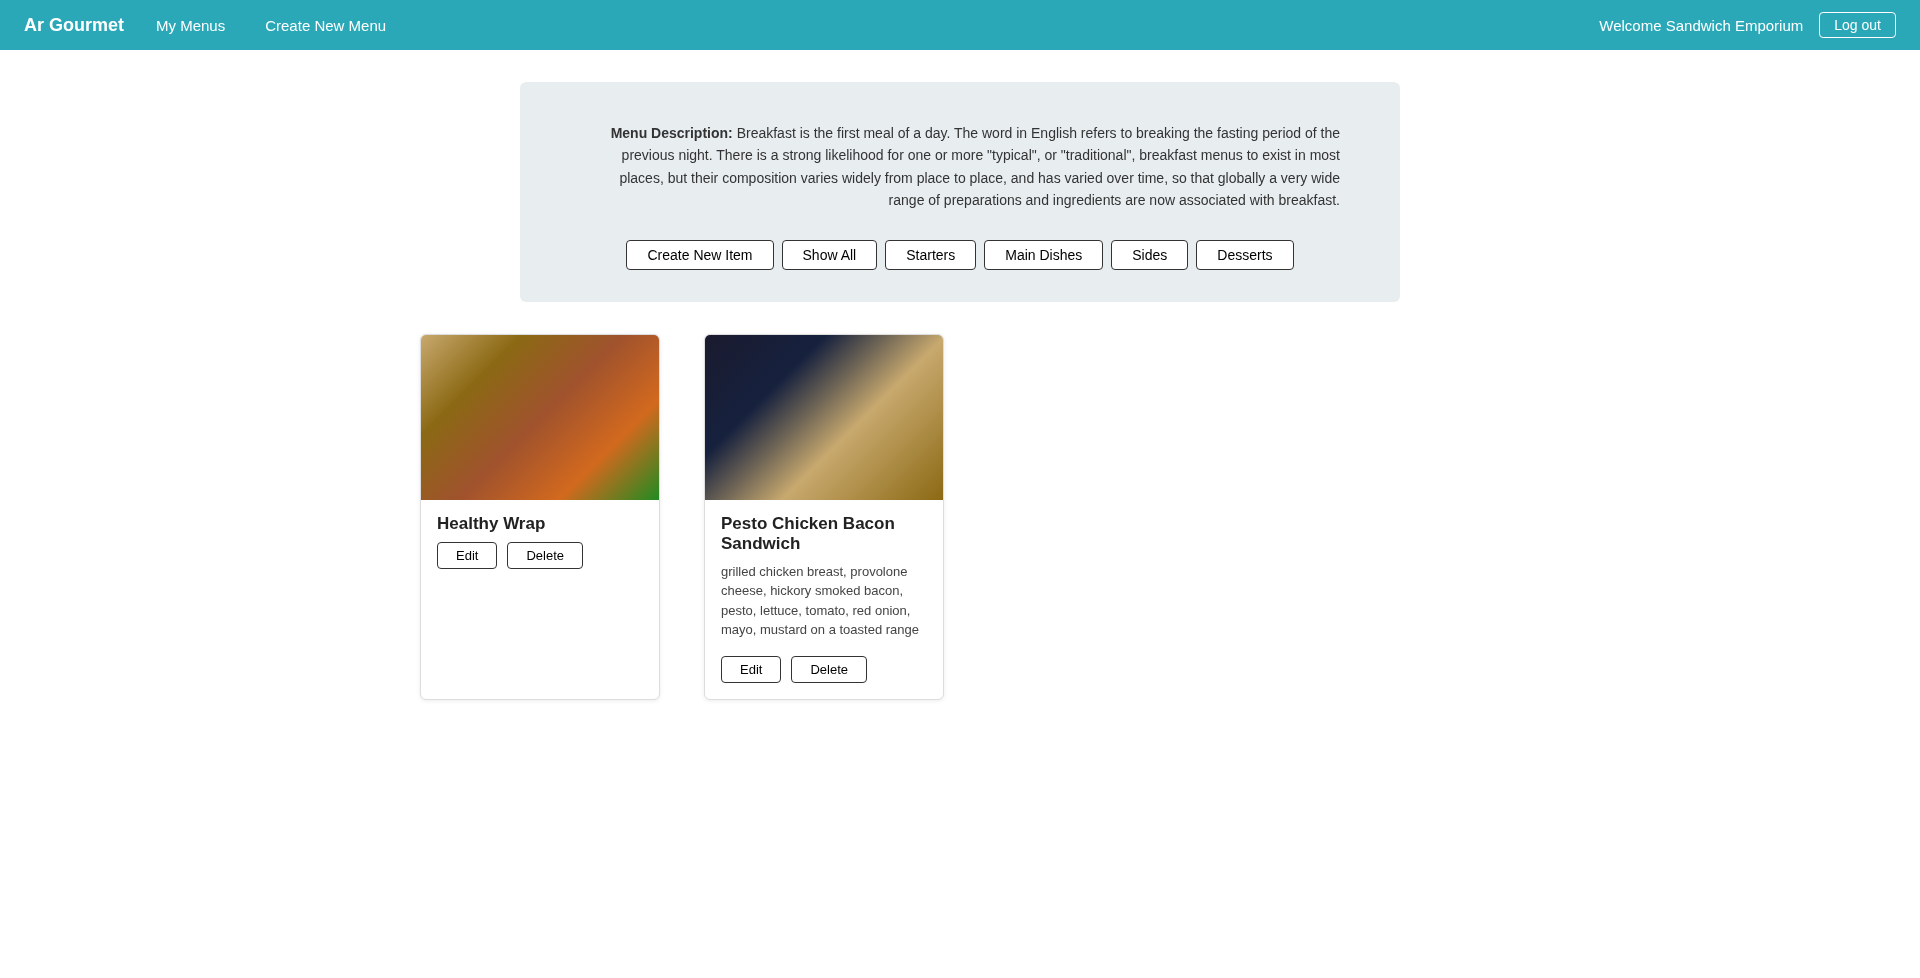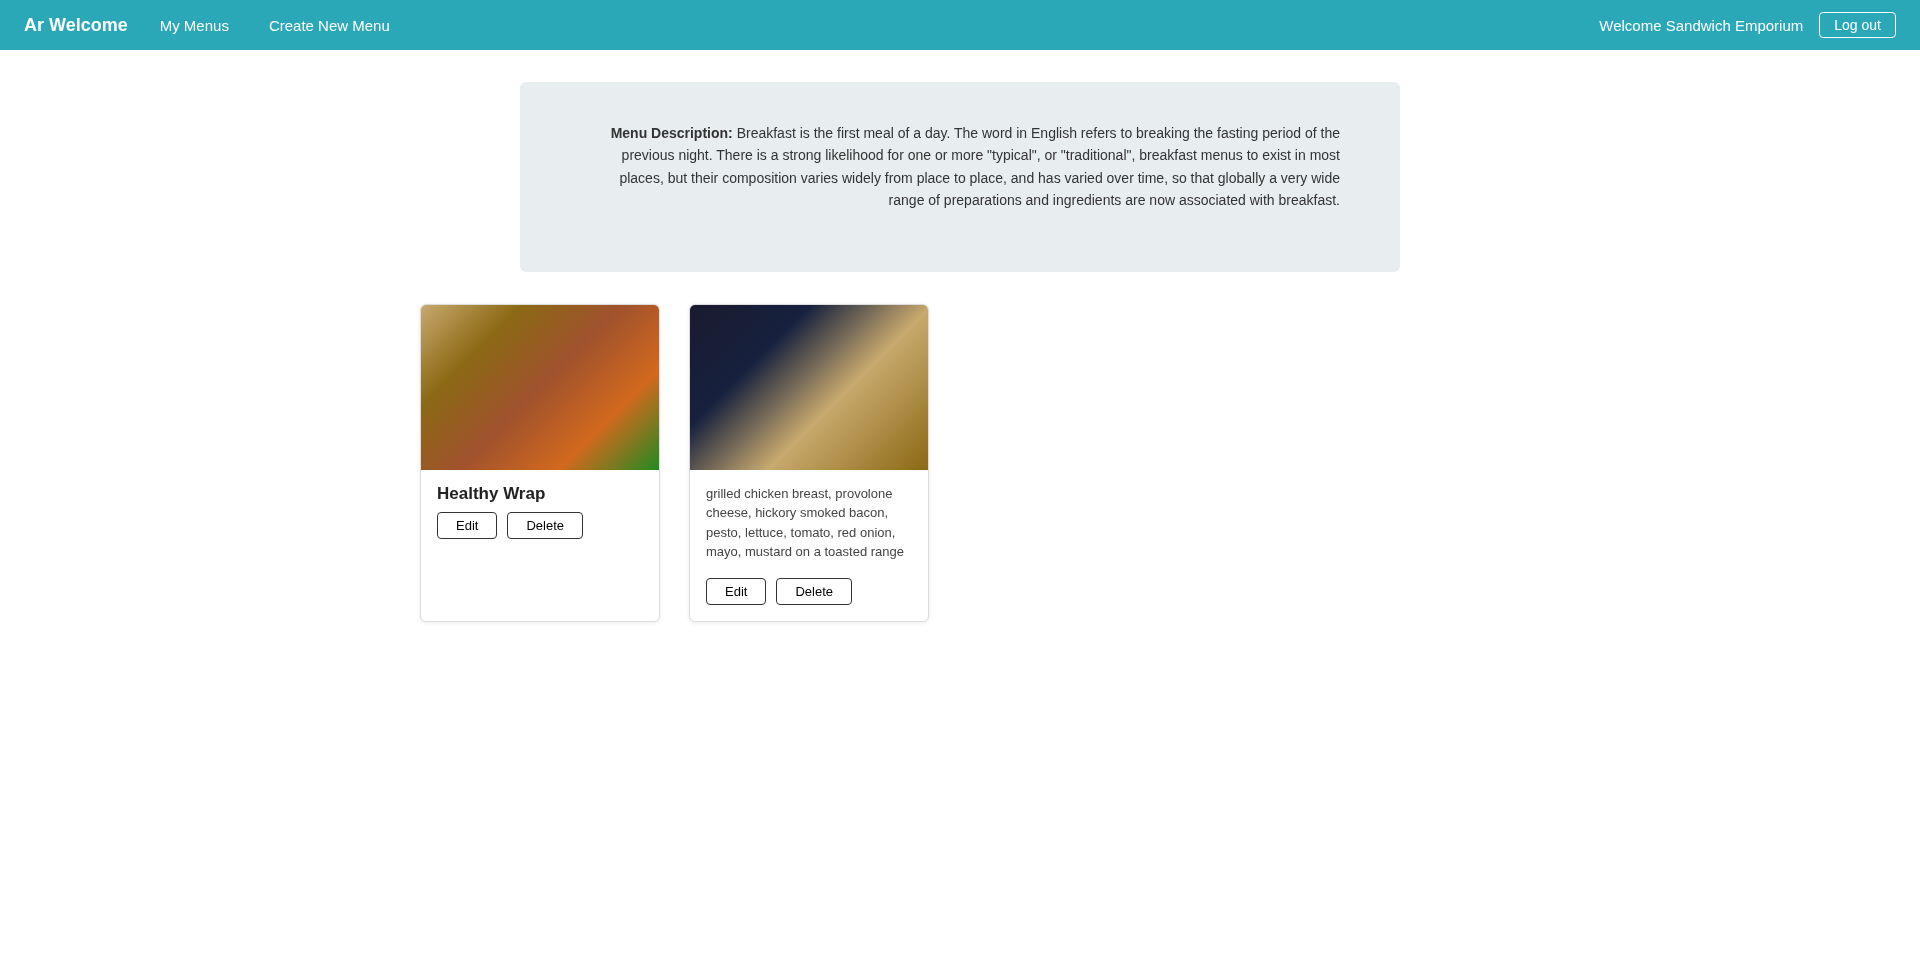--- a/index.html
+++ b/index.html
@@ -89,21 +89,21 @@
       font-size: 14px;
       white-space: nowrap;
     }
 
     
     .cards-area {
       max-width: 1200px;
       margin: 0 auto;
       padding: 0 60px 40px 60px;
       display: flex;
-      gap: 29px;
+      gap: 44px;
       flex-wrap: wrap;
     }
     .card {
       background: #fff;
       border: 1px solid #ddd;
       border-radius: 6px;
       width: 240px;
       overflow: hidden;
       box-shadow: 0 1px 4px rgba(0,0,0,0.08);
     }
@@ -146,54 +146,63 @@
       background: linear-gradient(135deg, #c8a96e 0%, #8b6914 25%, #a0522d 50%, #d2691e 75%, #228b22 100%);
     }
     .food-img-2 {
       background: linear-gradient(135deg, #1a1a2e 0%, #16213e 30%, #c8a96e 60%, #8b6914 100%);
     }
   </style>
 </head>
 <body>
 
 <nav>
-  <span class="nav-brand">Ar Welcome</span>
+  <span class="nav-brand">Ar Gourmet</span>
   <div class="nav-links">
     <a class="nav-link">My Menus</a>
     <a class="nav-link">Create New Menu</a>
   </div>
   <div class="nav-right">
     <span class="nav-welcome">Welcome Sandwich Emporium</span>
     <button class="nav-logout">Log out</button>
   </div>
 </nav>
 
 <div class="menu-panel">
   <p class="menu-desc">
     <span class="menu-desc-label">Menu Description:</span>
     <span>Breakfast is the first meal of a day. The word in English refers to breaking the fasting period of the previous night. There is a strong likelihood for one or more "typical", or "traditional", breakfast menus to exist in most places, but their composition varies widely from place to place, and has varied over time, so that globally a very wide range of preparations and ingredients are now associated with breakfast.</span>
   </p>
+  <div class="filter-buttons">
+    <button class="filter-btn">Create New Item</button>
+    <button class="filter-btn">Show All</button>
+    <button class="filter-btn">Starters</button>
+    <button class="filter-btn">Main Dishes</button>
+    <button class="filter-btn">Sides</button>
+    <button class="filter-btn">Desserts</button>
+  </div>
 </div>
 
 <div class="cards-area">
 
   <div class="card">
     <div class="card-image food-img-1"></div>
     <div class="card-body">
       <div class="card-title">Healthy Wrap</div>
       <div class="card-actions">
         <button class="card-btn">Edit</button>
         <button class="card-btn">Delete</button>
       </div>
     </div>
   </div>
 
   <div class="card">
     <div class="card-image food-img-2"></div>
     <div class="card-body">
+      <div class="card-title">Pesto Chicken Bacon Sandwich</div>
       <div class="card-desc">grilled chicken breast, provolone cheese, hickory smoked bacon, pesto, lettuce, tomato, red onion, mayo, mustard on a toasted range</div>
       <div class="card-actions">
         <button class="card-btn">Edit</button>
         <button class="card-btn">Delete</button>
       </div>
     </div>
   </div>
 </div>
 
 </body></html>

